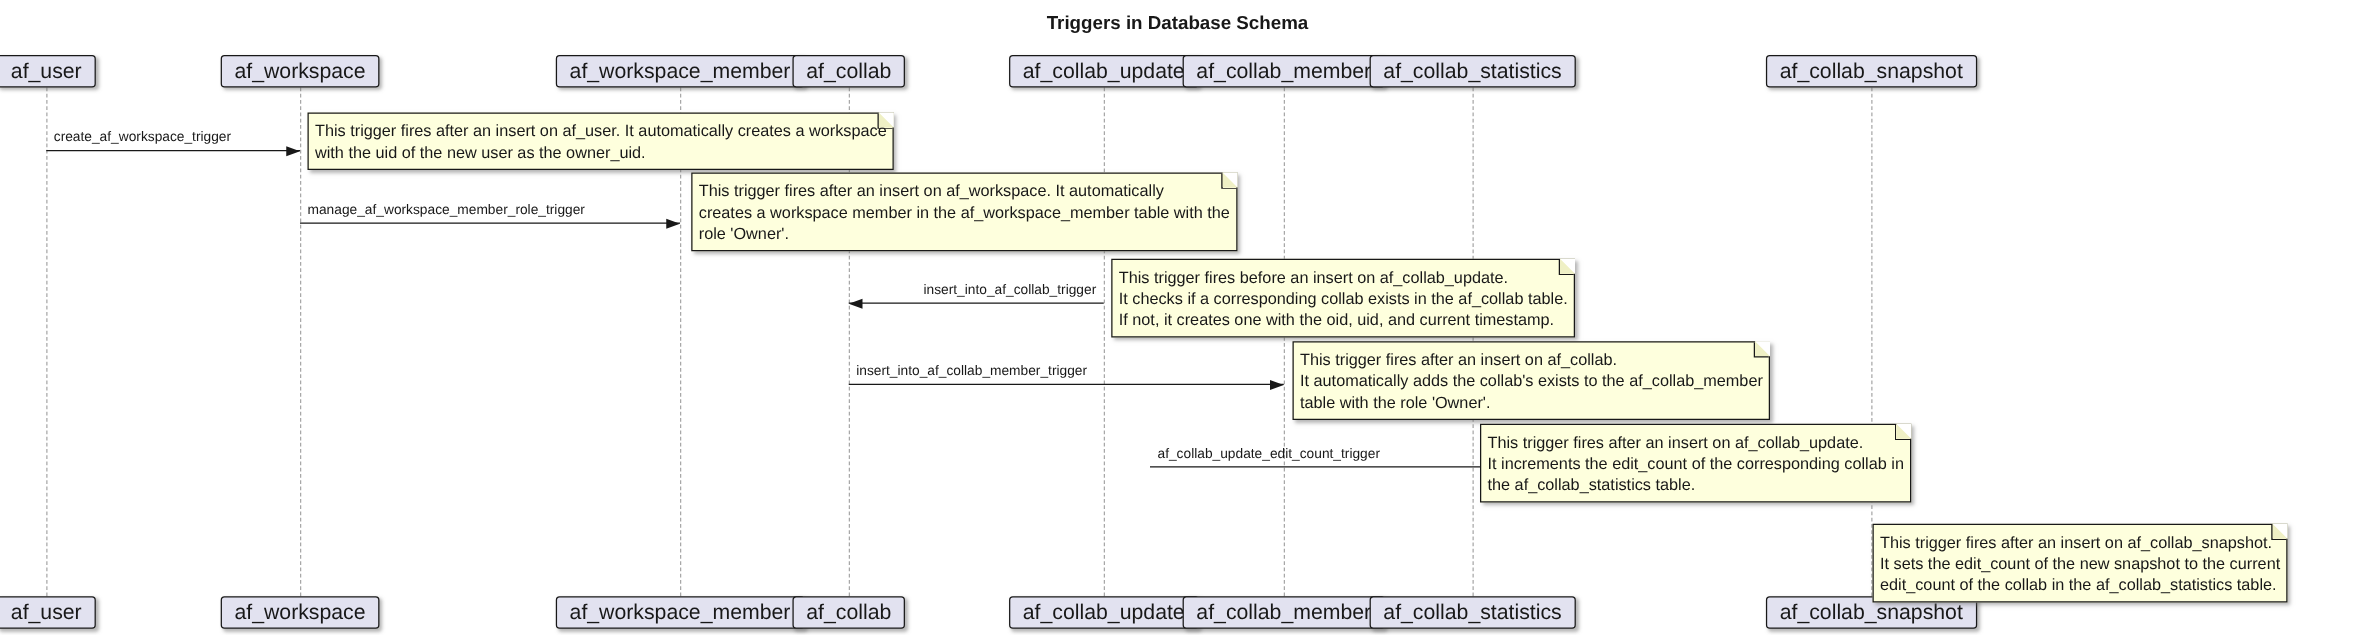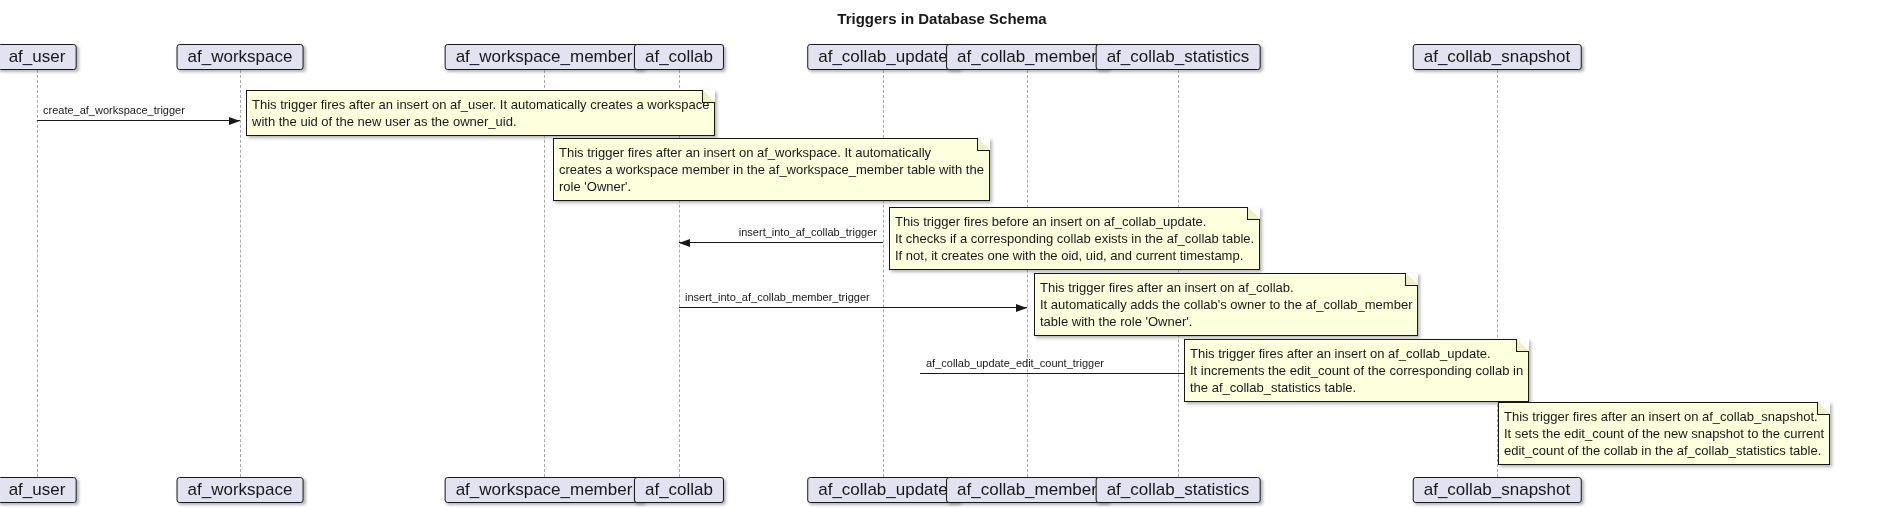--- a/index.html
+++ b/index.html
@@ -79,20 +79,24 @@
   <div class="pbox bottomrow" style="left:679px">af_collab</div>
   <div class="pbox bottomrow" style="left:883px">af_collab_update</div>
   <div class="pbox bottomrow" style="left:1027px">af_collab_member</div>
   <div class="pbox bottomrow" style="left:1178px">af_collab_statistics</div>
   <div class="pbox bottomrow" style="left:1497px">af_collab_snapshot</div>
 
   <div class="msg" style="left:37px;top:99px;width:203px">
     <div class="msg-label align-left">create_af_workspace_trigger</div>
     <div class="arrowhead dir-right"></div>
   </div>
+  <div class="msg" style="left:240px;top:157px;width:304px">
+    <div class="msg-label align-left">manage_af_workspace_member_role_trigger</div>
+    <div class="arrowhead dir-right"></div>
+  </div>
   <div class="msg" style="left:679px;top:221px;width:204px">
     <div class="msg-label align-right">insert_into_af_collab_trigger</div>
     <div class="arrowhead dir-left"></div>
   </div>
   <div class="msg" style="left:679px;top:286px;width:348px">
     <div class="msg-label align-left">insert_into_af_collab_member_trigger</div>
     <div class="arrowhead dir-right"></div>
   </div>
   <div class="msg" style="left:920px;top:352px;width:295px">
     <div class="msg-label align-left">af_collab_update_edit_count_trigger</div>
@@ -101,22 +105,22 @@
 
   <div class="note" style="left:246px;top:90px">This trigger fires after an insert on af_user. It automatically creates a workspace
 with the uid of the new user as the owner_uid.</div>
   <div class="note" style="left:553px;top:138px">This trigger fires after an insert on af_workspace. It automatically
 creates a workspace member in the af_workspace_member table with the
 role 'Owner'.</div>
   <div class="note" style="left:889px;top:207px">This trigger fires before an insert on af_collab_update.
 It checks if a corresponding collab exists in the af_collab table.
 If not, it creates one with the oid, uid, and current timestamp.</div>
   <div class="note" style="left:1034px;top:273px">This trigger fires after an insert on af_collab.
-It automatically adds the collab's owner to the af_collab_member
+It automatically adds the collab's exists to the af_collab_member
 table with the role 'Owner'.</div>
   <div class="note" style="left:1184px;top:339px">This trigger fires after an insert on af_collab_update.
 It increments the edit_count of the corresponding collab in
 the af_collab_statistics table.</div>
-  <div class="note" style="left:1498px;top:402px">This trigger fires after an insert on af_collab_snapshot.
+  <div class="note" style="left:1498px;top:419px">This trigger fires after an insert on af_collab_snapshot.
 It sets the edit_count of the new snapshot to the current
 edit_count of the collab in the af_collab_statistics table.</div>
 
 </div>
 
 </body></html>

